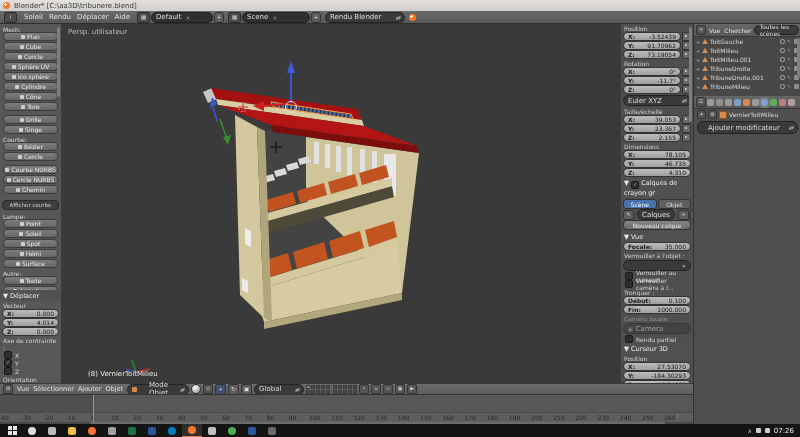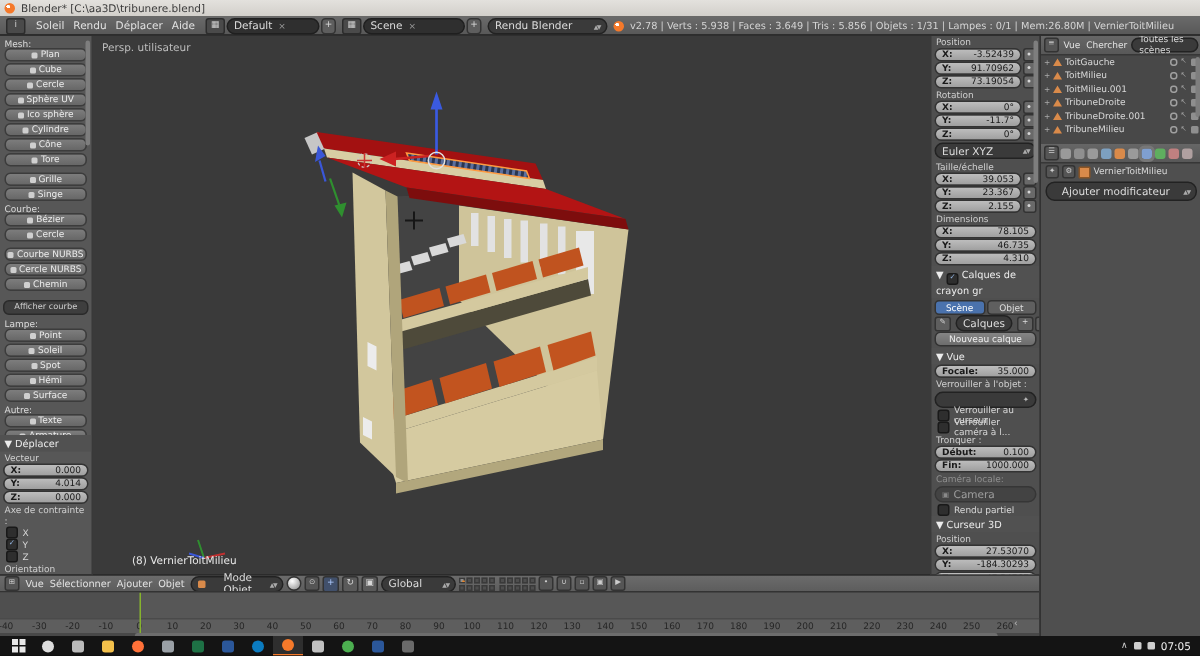--- a/index.html
+++ b/index.html
@@ -158,21 +158,20 @@
       <span>Scene</span>
       <span class="x">×</span>
     </span>
     <span class="minibtn">+</span>
   </span>
   <span class="ddark" style="width:70px">
     <span>Rendu Blender</span>
     <span class="updn">▲▼</span>
   </span>
   <span class="blicon" style="width:7px;height:7px;border-radius:50%;background:radial-gradient(circle at 35% 35%,#fff 0 18%,#f5792a 19% 100%);"></span>
-  <span id="stats">v2.78 | Verts : 5.938 | Faces : 3.649 | Tris : 5.856 | Objets : 1/31 | Lampes : 0/1 | Mem:26.80M | VernierToitMilieu</span>
 </div>
 
 <div id="toolshelf" class="abs">
   <div id="shelf-sections">
       <div class="shelf-label">Mesh:</div>
       <div class="tbtn">
         <span class="tbtn-ic"></span>
         <span>Plan</span>
       </div>
       <div class="tbtn">
@@ -821,15 +820,15 @@
         <span class="tb-glyph" style="background: rgb(43, 87, 154);"></span>
       </div>
       <div class="tb-ic">
         <span class="tb-glyph" style="background: rgb(106, 106, 106);"></span>
       </div>
     </span>
   <span id="tb-tray">
     <span style="color:#ccc;font-size:6px">∧</span>
     <span class="tray-ic"></span>
     <span class="tray-ic"></span>
-    <span id="tb-clock">07:05</span>
+    <span id="tb-clock">07:26</span>
   </span>
 </div>
 
 </body></html>

